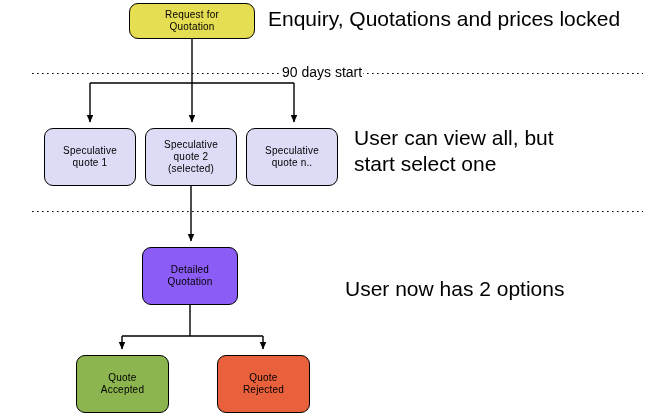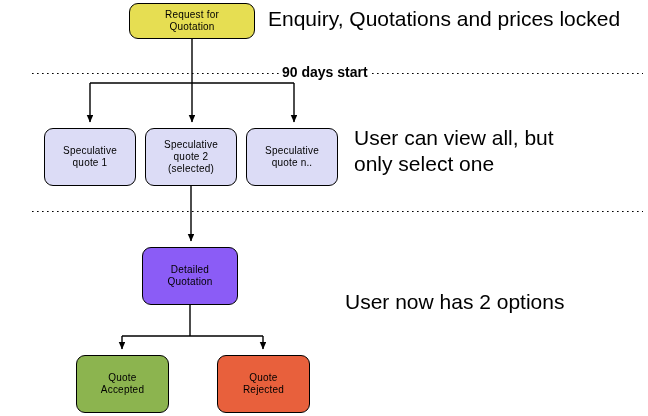--- a/index.html
+++ b/index.html
@@ -52,21 +52,21 @@
     font-size: 21px;
     line-height: 26px;
     color: #000000;
     white-space: pre-line;
     z-index: 4;
   }
   .phase-label {
     position: absolute;
     font-family: "Liberation Sans", sans-serif;
     font-size: 14px;
-    font-weight: bold;
+    font-weight: normal;
     color: #000000;
     background: #ffffff;
     padding: 0 1px;
     z-index: 5;
     white-space: nowrap;
   }
 </style>
 </head>
 <body>
 
@@ -141,17 +141,17 @@
     <span class="node-label">Quote
 Rejected</span>
   </div>
 
   <div class="phase-label" style="left:249px; top:64px;">90 days start</div>
 
 
   <div class="annotation" style="left:236px; top:6px;">Enquiry, Quotations and prices locked</div>
 
   <div class="annotation" style="left:322px; top:125px;">User can view all, but
-only select one</div>
+start select one</div>
 
-  <div class="annotation" style="left:313px; top:289px;">User now has 2 options</div>
+  <div class="annotation" style="left:313px; top:276px;">User now has 2 options</div>
 
 </div>
 
 </body></html>

